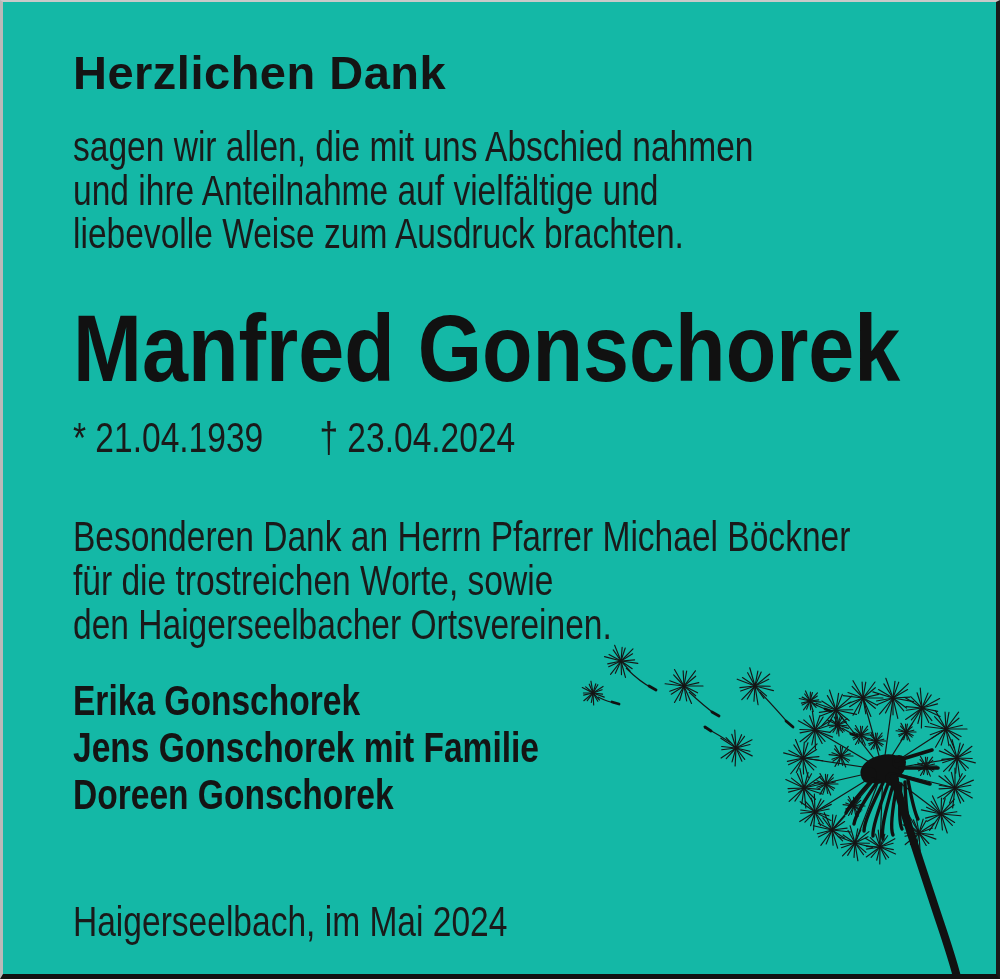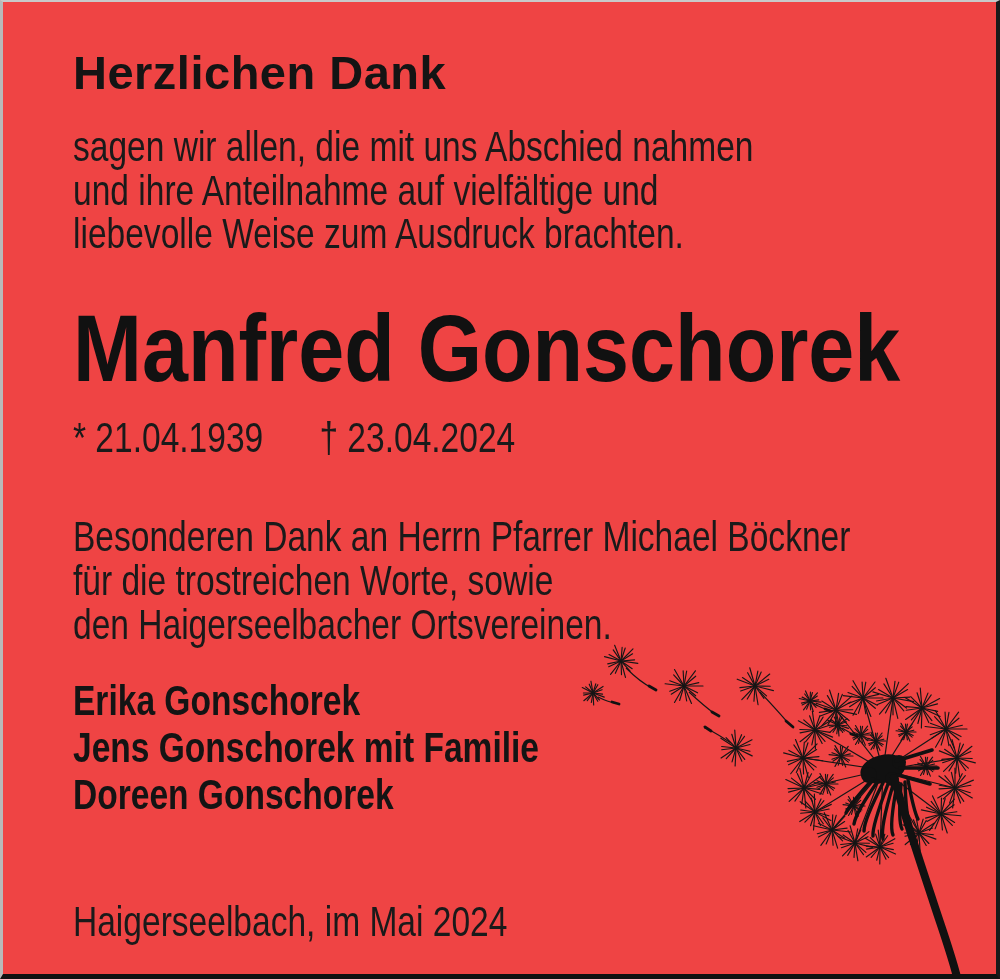--- a/index.html
+++ b/index.html
@@ -1,21 +1,21 @@
 <!DOCTYPE html>
 <html><head>
 <meta charset="utf-8">
 <style>
   html, body { margin: 0; padding: 0; background: #ffffff; }
   .sheet {
     position: relative;
     width: 1000px;
     height: 979px;
     box-sizing: border-box;
-    background: #ef4444;
+    background: #14b8a6;
     border-top: 2px solid #c9c9c9;
     border-left: 3px solid #b9b9b9;
     border-right: 4px solid #1a1a1a;
     border-bottom: 5px solid #111111;
     overflow: hidden;
     font-family: "Liberation Sans", "DejaVu Sans", sans-serif;
     color: #1a1a1a;
   }
   .abs { position: absolute; left: 70px; }
   .condensed {

